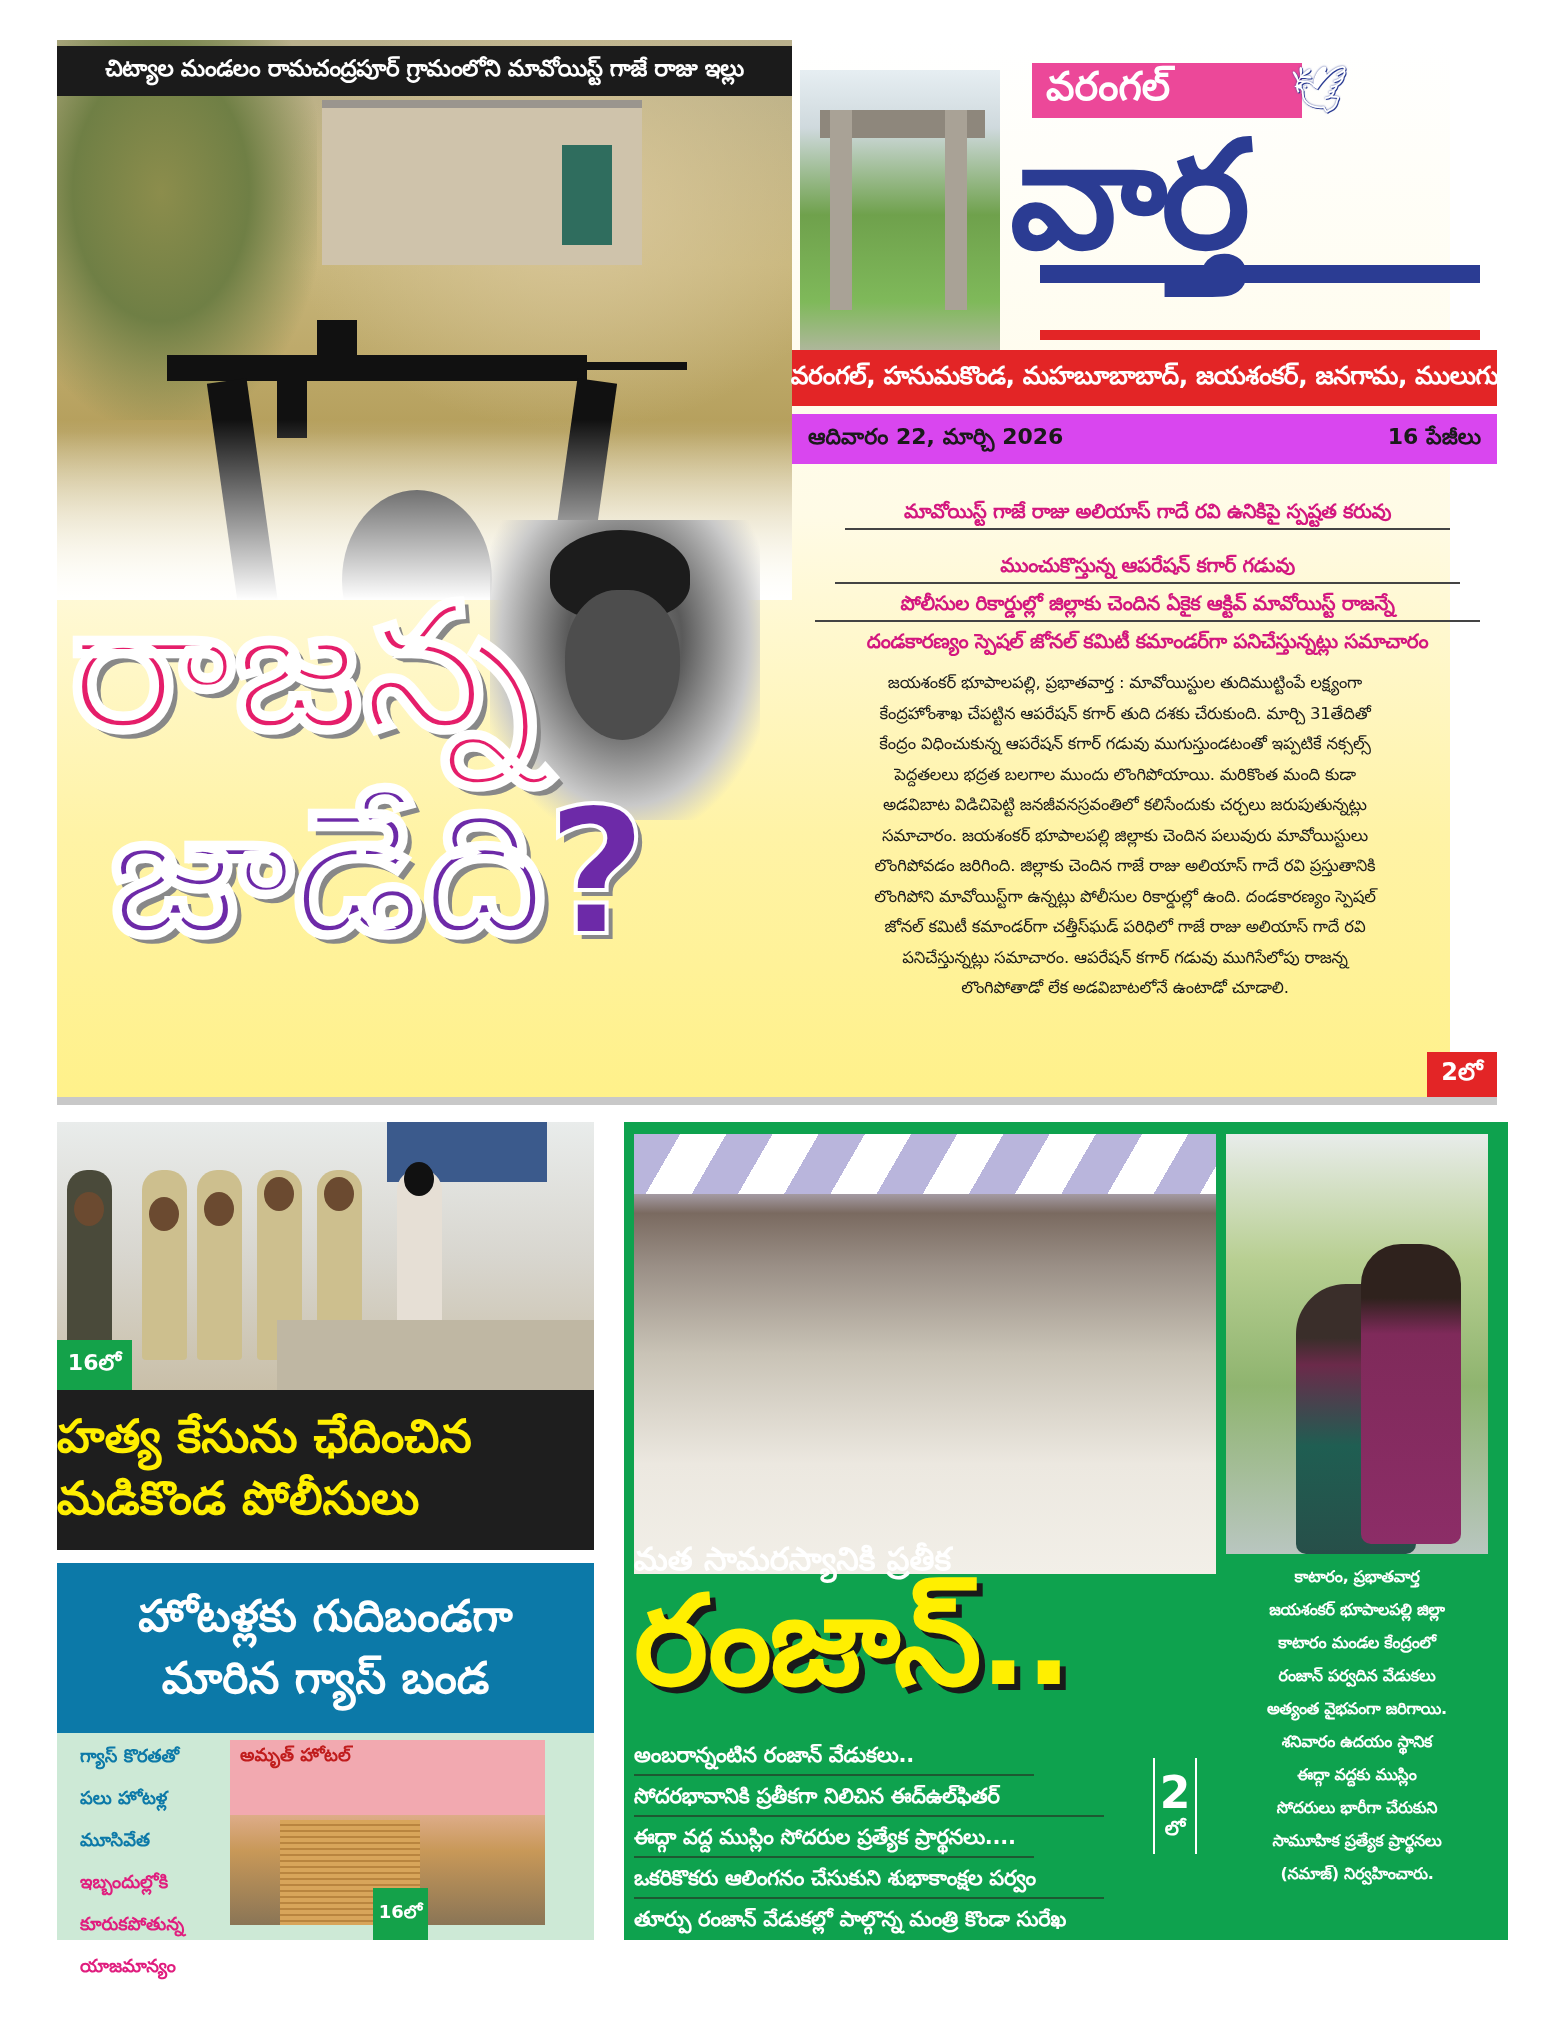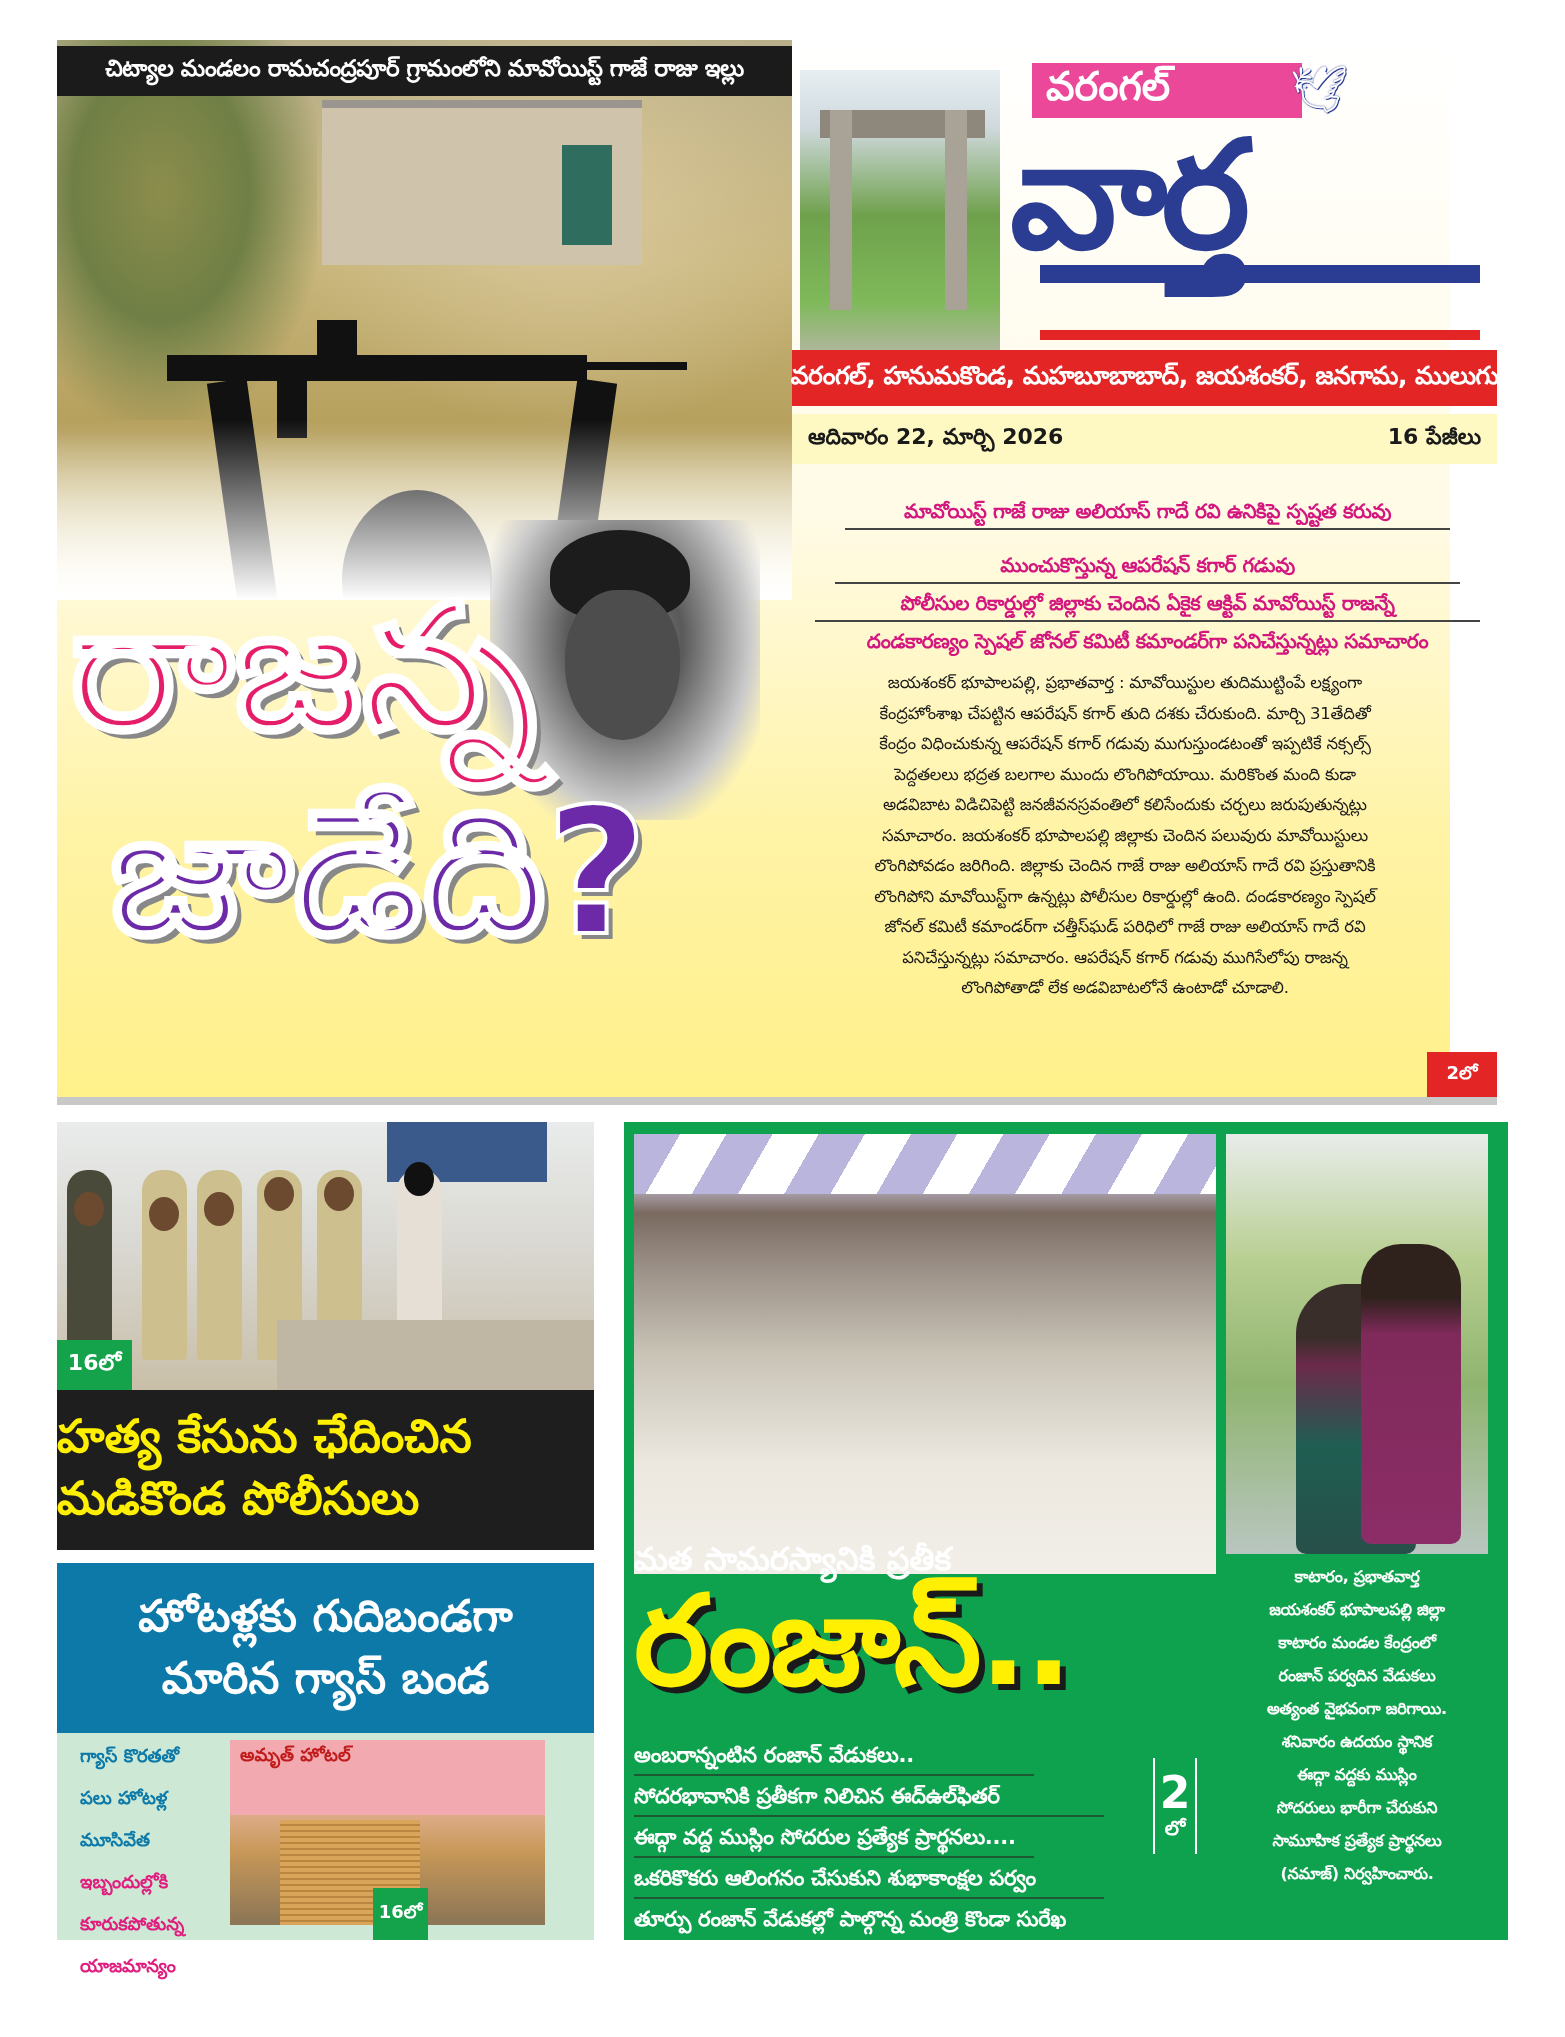--- a/index.html
+++ b/index.html
@@ -98,21 +98,21 @@
       position: absolute; left: 1040px; top: 330px; width: 440px; height: 10px; background: #e32526;
     }
     .districts {
       position: absolute; left: 792px; top: 350px; width: 705px; height: 56px;
       background: #e32526; color: #fff; font-size: 25px; font-weight: bold;
       display: flex; align-items: center; justify-content: center; white-space: nowrap;
       letter-spacing: -0.5px;
     }
     .dateline {
       position: absolute; left: 792px; top: 414px; width: 705px; height: 50px;
-      background: #fef9c3; display: flex; align-items: center; justify-content: space-between;
+      background: #d946ef; display: flex; align-items: center; justify-content: space-between;
       padding: 0 16px 0 16px; font-size: 22px; font-weight: bold; color: #1a1a1a;
     }
 
     
     .decks { position: absolute; left: 795px; top: 476px; width: 705px; }
     .deck {
       color: #d3177f; font-size: 20px; font-weight: bold; text-align: center;
       height: 38px; line-height: 38px; border-bottom: 2px solid #444; white-space: nowrap;
       letter-spacing: -0.4px;
     }
@@ -122,21 +122,21 @@
     .deck.d3 { border-bottom: none; margin: 0; }
 
     .body-text {
       position: absolute; left: 770px; top: 668px; width: 710px;
       font-size: 16.5px; line-height: 30.5px; text-align: center; color: #1a1a1a;
       letter-spacing: -0.2px;
     }
     .body-text .line { display: block; white-space: nowrap; }
     .jump-red {
       position: absolute; left: 1427px; top: 1052px; width: 70px; height: 45px;
-      background: #e32526; color: #fff; font-size: 18px; font-weight: bold;
+      background: #e32526; color: #fff; font-size: 24px; font-weight: bold;
       display: flex; align-items: center; justify-content: center;
     }
     .grey-rule {
       position: absolute; left: 57px; top: 1097px; width: 1440px; height: 8px; background: #c8c8c8;
     }
 
     
     .police-photo {
       position: absolute; left: 57px; top: 1122px; width: 537px; height: 268px;
       background: linear-gradient(180deg, #e9eceb 0%, #d8d6cf 50%, #c9bfa8 100%);

